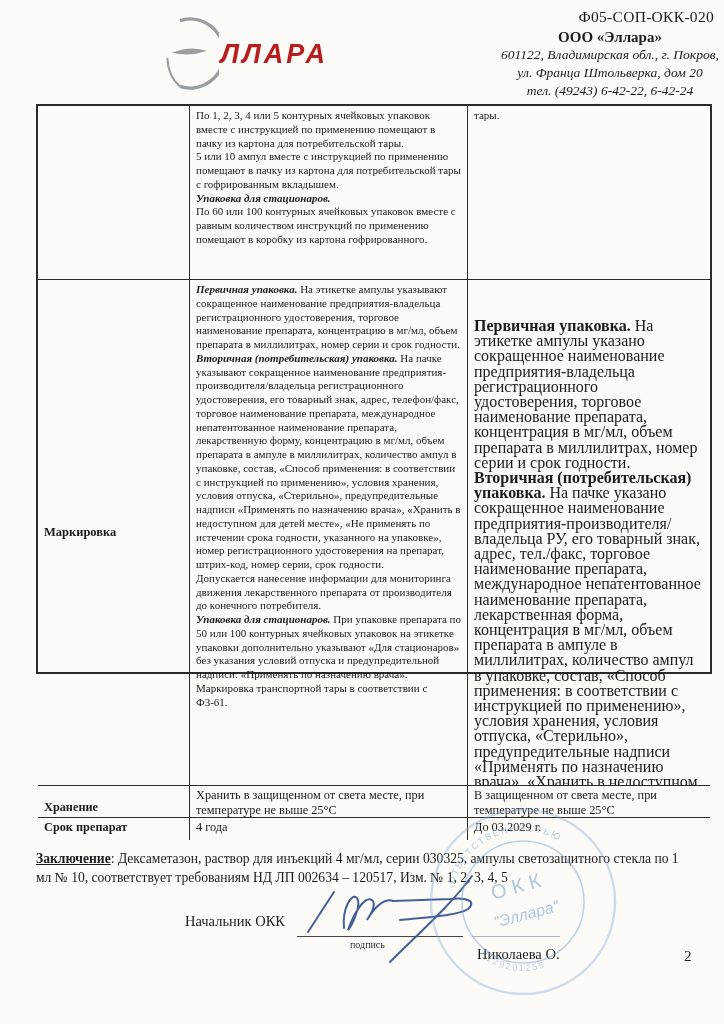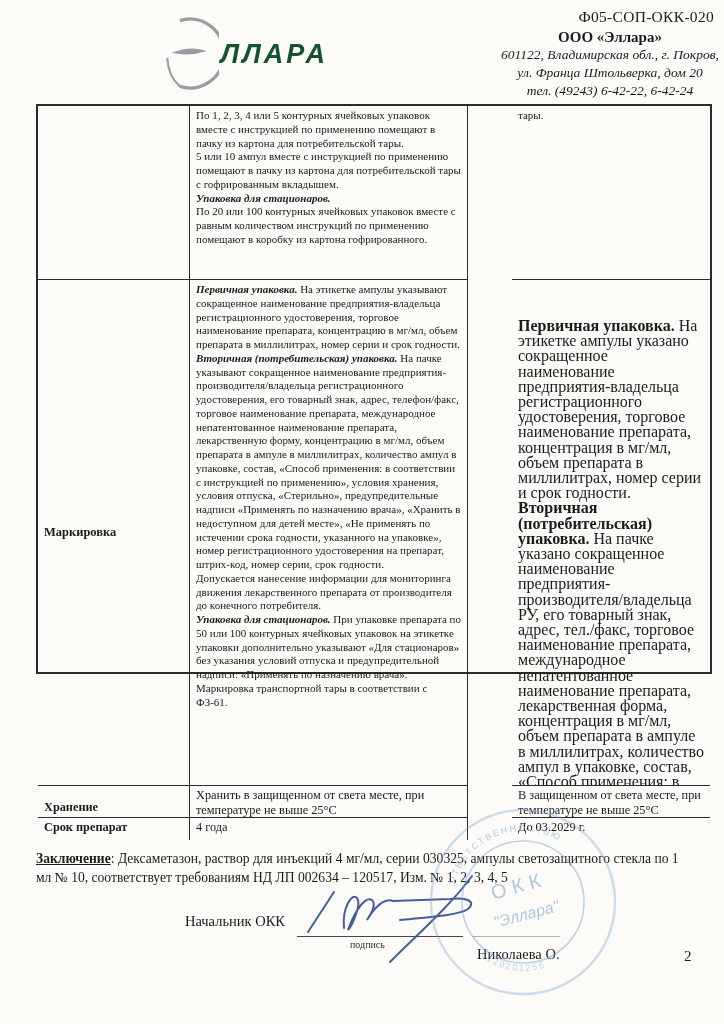--- a/index.html
+++ b/index.html
@@ -12,21 +12,21 @@
     overflow:hidden;
   }
 
   
   .logo-wrap { position:absolute; left:158px; top:6px; width:170px; height:90px; display:flex; align-items:center; }
   .logo-glyph { width:72px; height:88px; }
   .logo-text {
     font-family:"Liberation Sans", sans-serif;
     font-style:italic; font-weight:bold;
     font-size:27px; letter-spacing:3px;
-    color:#14532d; margin-left:2px; margin-top:6px;
+    color:#b91c1c; margin-left:2px; margin-top:6px;
   }
   .doc-code { position:absolute; top:8px; right:10px; font-size:15.5px; letter-spacing:.3px; }
   .header-right {
     position:absolute; left:470px; top:28px; width:280px;
     display:flex; flex-direction:column; align-items:center;
     line-height:18px;
   }
   .header-right .company { font-weight:bold; font-size:15px; white-space:nowrap; }
   .header-right .addr { font-style:italic; font-size:13.5px; white-space:nowrap; }
 
@@ -36,21 +36,21 @@
     border:2px solid #2b2b2b;
     display:grid;
     grid-template-columns:152px 278px 242px;
     grid-template-rows:174px 506px 32px 22px;
   }
   .cell {
     border-right:1px solid #2b2b2b; border-bottom:1px solid #2b2b2b;
     padding:3px 6px; overflow:hidden;
     font-size:11px; line-height:13.75px;
   }
-  .cell.last-col { border-right:none;margin-left:44px; }
+  .cell.last-col { border-right:none; }
   .cell.last-row { border-bottom:none; }
   .cell p { margin:0; }
   .bi { font-weight:bold; font-style:italic; }
   .bb { font-weight:bold; }
   .label-cell { font-weight:bold; font-size:12.5px; }
   .marking-label { display:flex; align-items:center; }
   .col3-marking { padding-top:38px; font-size:16px; line-height:15.2px; }
   .row-small { font-size:12.3px; line-height:14.5px; padding-top:2px; }
   .label-mid { display:flex; align-items:flex-end; }
 
@@ -88,21 +88,21 @@
   <div class="addr">тел. (49243) 6-42-22, 6-42-24</div>
 </div>
 
 <div class="doc-table">
 
   <div class="cell"></div>
   <div class="cell">
     <p><span>По 1, 2, 3, 4 или 5 контурных ячейковых упаковок вместе с инструкцией по применению помещают в пачку из картона для потребительской тары.</span></p>
     <p><span>5 или 10 ампул вместе с инструкцией по применению помещают в пачку из картона для потребительской тары с гофрированным вкладышем.</span></p>
     <p><span class="bi">Упаковка для стационаров.</span></p>
-    <p><span>По 20 или 100 контурных ячейковых упаковок вместе с равным количеством инструкций по применению помещают в коробку из картона гофрированного.</span></p>
+    <p><span>По 60 или 100 контурных ячейковых упаковок вместе с равным количеством инструкций по применению помещают в коробку из картона гофрированного.</span></p>
   </div>
   <div class="cell last-col">
     <p>тары.</p>
   </div>
 
   <div class="cell label-cell marking-label">
     <span>Маркировка</span>
   </div>
   <div class="cell">
     <p><span class="bi">Первичная упаковка.</span><span> На этикетке ампулы указывают сокращенное наименование предприятия-владельца регистрационного удостоверения, торговое наименование препарата, концентрацию в мг/мл, объем препарата в миллилитрах, номер серии и срок годности.</span></p>

